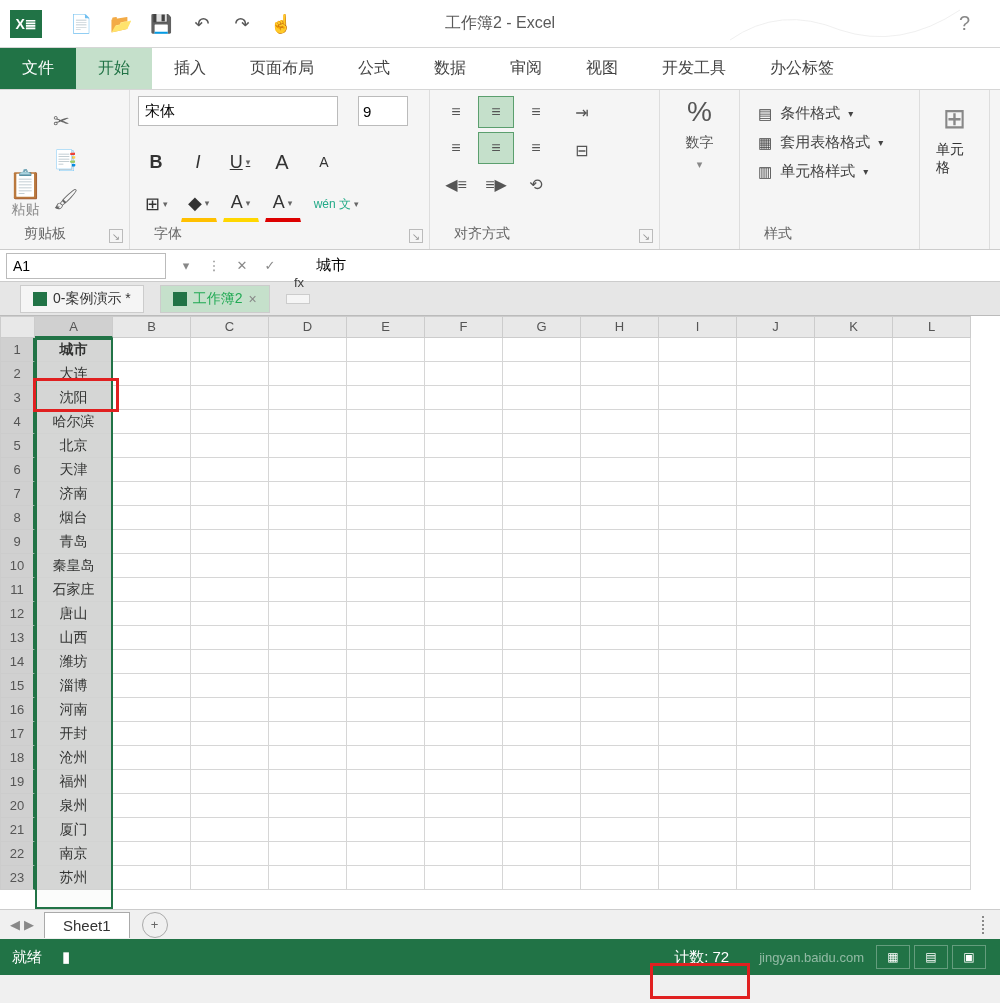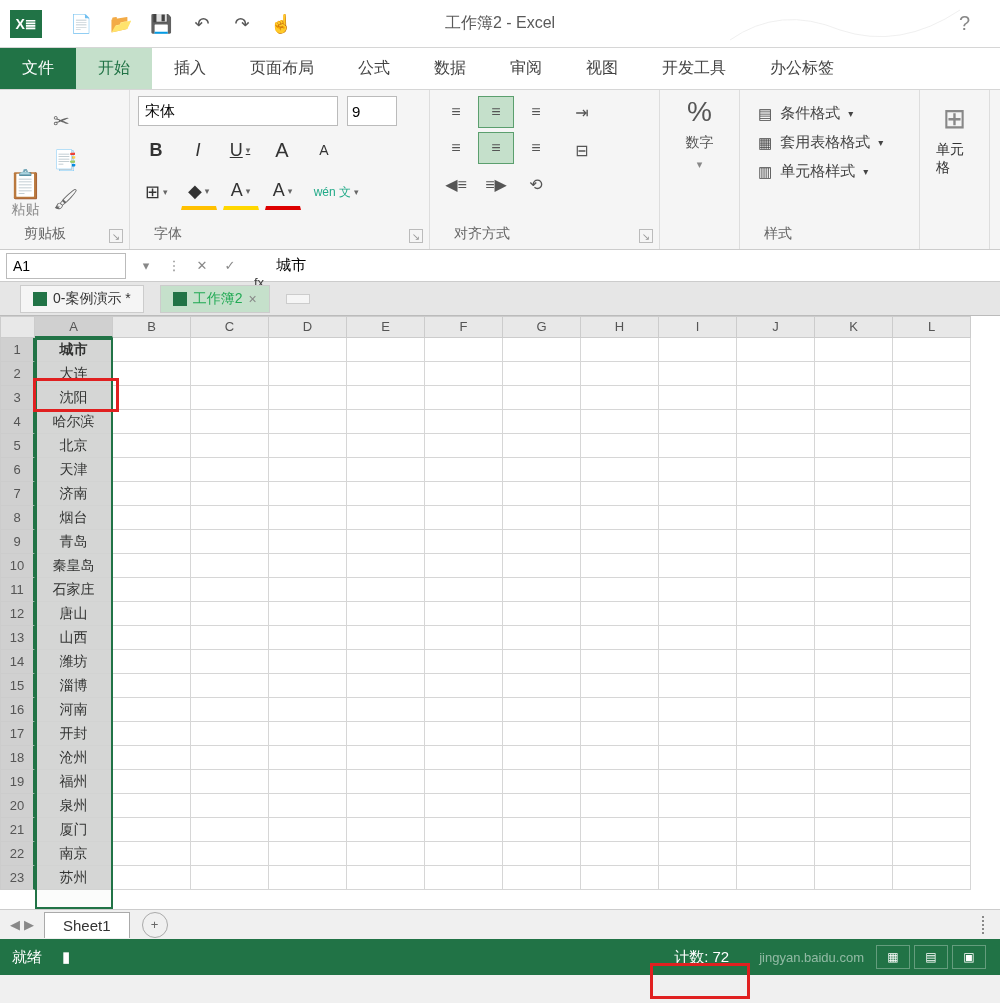--- a/index.html
+++ b/index.html
@@ -25,21 +25,21 @@
 .rgroup-launcher { position: absolute; bottom: 6px; right: 6px; font-size: 10px; color: #999; border: 1px solid #bbb; width: 14px; height: 14px; display: flex; align-items: center; justify-content: center; }
 .rgroup-body { flex: 1; display: flex; }
 
 
 .clip-main { display: flex; flex-direction: column; align-items: center; justify-content: flex-end; padding-bottom: 30px; }
 .clip-main .icon { font-size: 28px; color: #999; }
 .clip-side { display: flex; flex-direction: column; justify-content: space-around; padding: 5px 0 30px 10px; }
 .clip-side span { font-size: 20px; color: #666; cursor: pointer; }
 
 
-.font-row1 { display: flex; gap: 9px; margin-bottom: 6px; }
+.font-row1 { display: flex; gap: 20px; margin-bottom: 18px; }
 .font-name { width: 200px; height: 30px; border: 1px solid #bbb; background: #fff; padding: 2px 6px; font-size: 15px; }
 .font-size { width: 50px; height: 30px; border: 1px solid #bbb; background: #fff; padding: 2px 4px; font-size: 15px; }
 .font-row2, .font-row3 { display: flex; gap: 6px; align-items: center; margin-bottom: 6px; }
 .fbtn { min-width: 36px; height: 36px; border: 1px solid transparent; display: flex; align-items: center; justify-content: center; font-size: 18px; cursor: pointer; padding: 0 6px; }
 .fbtn.dd::after { content: "▾"; font-size: 9px; margin-left: 3px; color: #666; }
 .underline-yellow { border-bottom: 4px solid #ffd700; }
 .underline-yellow2 { border-bottom: 4px solid #ffc000; }
 .underline-red { border-bottom: 4px solid #d00; color: #333; }
 
 
@@ -55,21 +55,21 @@
 
 
 .styles-list { display: flex; flex-direction: column; gap: 10px; padding: 8px 10px; }
 .style-item { display: flex; align-items: center; gap: 8px; cursor: pointer; font-size: 15px; color: #444; }
 
 
 .cells-main { display: flex; flex-direction: column; align-items: center; gap:6px; padding: 6px 8px; }
 
 
 .formula-row { height: 32px; background: #fff; display: flex; align-items: center; border-bottom: 1px solid #ccc; }
-.name-box { width: 120px; height: 26px; border: 1px solid #bbb; margin: 0 6px; padding: 2px 6px; font-size: 14px; background: #fff; }
+.name-box { width: 160px; height: 26px; border: 1px solid #bbb; margin: 0 6px; padding: 2px 6px; font-size: 14px; background: #fff; }
 .fx-btn { width: 28px; text-align: center; color: #888; }
 .fx-label { color: #404040; padding: 0 10px; margin-top: 33px; }
 .formula-input { flex: 1; border: none; outline: none; font-size: 15px; padding: 2px; }
 
 
 .wbtabs { height: 34px; background: #e6e6e6; display: flex; align-items: center; gap: 4px; padding: 0 8px; border-bottom: 1px solid #bbb; }
 .wbtab { padding: 4px 12px; background: #f5f5f5; border: 1px solid #ccc; font-size: 14px; display: flex; align-items: center; gap: 6px; cursor: pointer; margin-left: 12px; }
 .wbtab.active { background: #c5e0cb; color: #2a5; }
 .wbtab .xicon { width: 14px; height: 14px; background: #217346; display: inline-block; }
 

